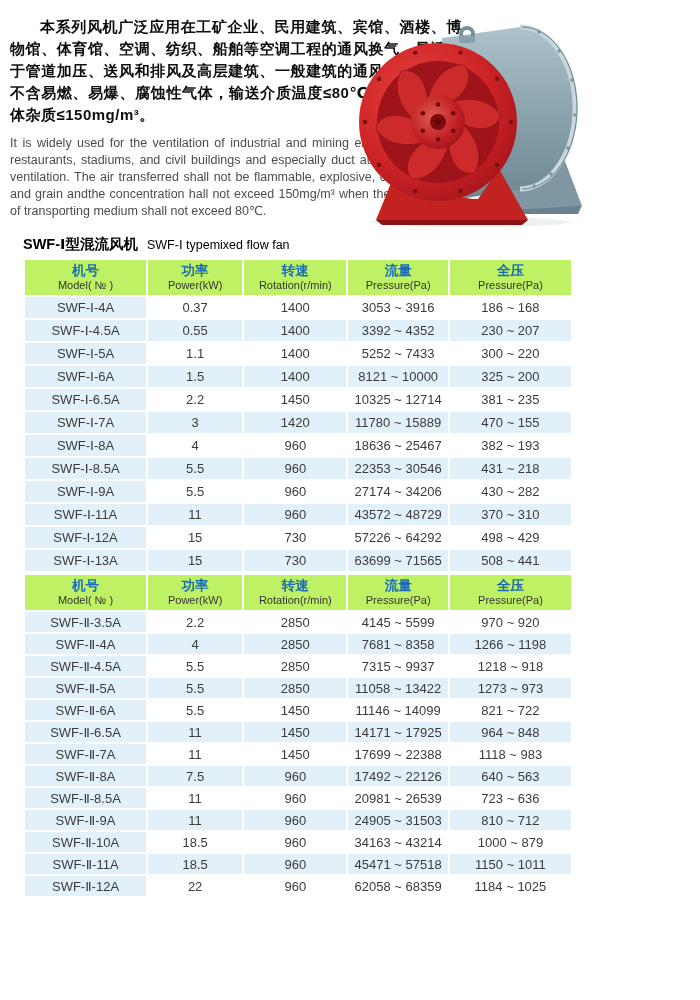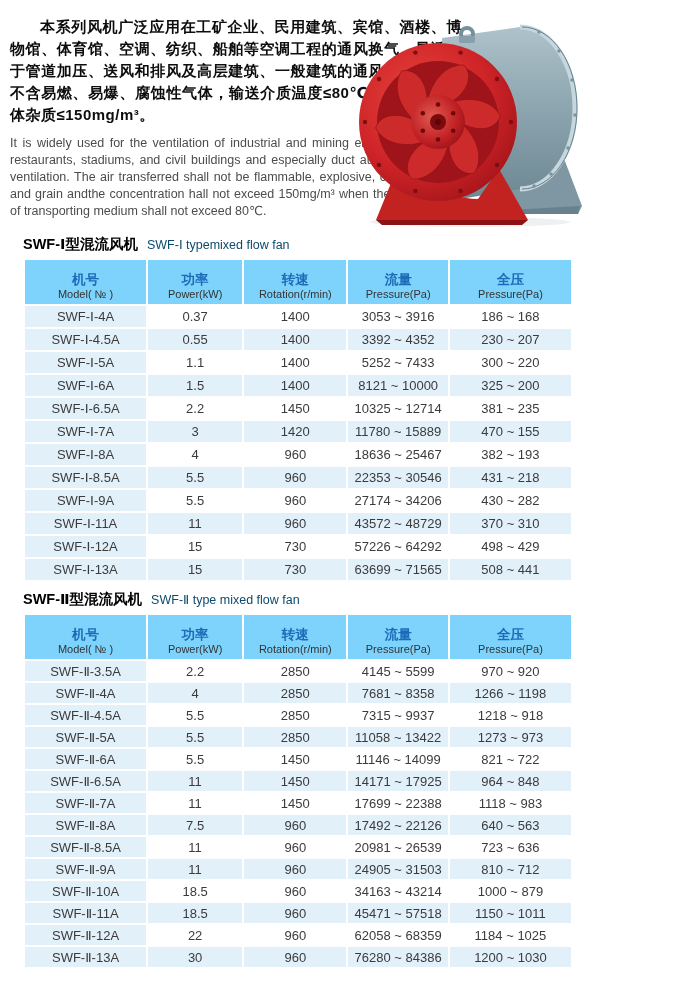--- a/index.html
+++ b/index.html
@@ -12,25 +12,25 @@
   .intro-zh{margin:0;font-size:15px;line-height:22px;font-weight:bold;color:#0d0d0d;
             text-align:justify;text-indent:2em;letter-spacing:.5px;}
   .intro-en{margin:9px 0 0;font-size:12.5px;line-height:17px;color:#4c4c4c;text-align:justify;}
   .fan-wrap{position:relative;flex:1;}
   .fan-wrap svg{position:absolute;top:-6px;right:0;}
 
   
   .section{width:550px;margin:0 auto;}
   .tbl-title{margin:2px 0 3px;line-height:20px;white-space:nowrap;}
   .tbl-title .t-zh{font-size:14.5px;font-weight:bold;color:#000;}
-  .tbl-title .t-en{font-size:12.5px;color:#0c4a6e;margin-left:9px;font-weight:normal;}
+  .tbl-title .t-en{font-size:12.5px;color:#000000;margin-left:9px;font-weight:normal;}
   .tbl-title.second{margin-top:7px;}
 
   table.spec{width:100%;border-collapse:separate;border-spacing:2px;table-layout:fixed;}
-  .spec th{background:#7dd3fc;font-weight:normal;padding:12px 0 3px;vertical-align:middle;margin-top:27px;}
+  .spec th{background:#bef264;font-weight:normal;padding:3px 0 3px;vertical-align:middle;margin-top:27px;}
   .spec th .h-zh{display:block;color:#1a6cb8;font-weight:bold;font-size:13.5px;line-height:16px;}
   .spec th .h-en{display:block;color:#333;font-size:11px;line-height:13px;text-align:center;}
   .spec td{background:#ffffff;text-align:center;font-size:13px;color:#3b3b3b;
            padding:0;overflow:hidden;white-space:nowrap;}
   .spec td:first-child{background:#e2f0fa;}
   .spec tbody tr:nth-child(even) td{background:#e2f0fa;}
   .spec.t1 td{height:21px;}
   .spec.t2 td{height:20px;}
   col.c-model{width:22.5%;} col.c-power{width:17.5%;} col.c-rot{width:19%;}
   col.c-flow{width:18.5%;} col.c-press{width:22.5%;}
@@ -256,23 +256,20 @@
           <tr>
             <td>SWF-Ⅰ-13A</td>
             <td>15</td>
             <td>730</td>
             <td>63699 ~ 71565</td>
             <td>508 ~ 441</td>
           </tr>
         </tbody>
     </table>
 
-    <div class="tbl-title second">
-      <span class="t-zh">SWF-Ⅱ型混流风机</span><span class="t-en">SWF-Ⅱ type mixed flow fan</span>
-    </div>
 
     <table class="spec t2">
       <colgroup>
         <col class="c-model">
           <col class="c-power">
           <col class="c-rot">
           <col class="c-flow">
           <col class="c-press">
       </colgroup>
       <thead>
@@ -384,24 +381,17 @@
             <td>45471 ~ 57518</td>
             <td>1150 ~ 1011</td>
           </tr>
           <tr>
             <td>SWF-Ⅱ-12A</td>
             <td>22</td>
             <td>960</td>
             <td>62058 ~ 68359</td>
             <td>1184 ~ 1025</td>
           </tr>
-          <tr>
-            <td>SWF-Ⅱ-13A</td>
-            <td>30</td>
-            <td>960</td>
-            <td>76280 ~ 84386</td>
-            <td>1200 ~ 1030</td>
-          </tr>
         </tbody>
     </table>
 
   </div>
 </div>
 
 </body></html>

